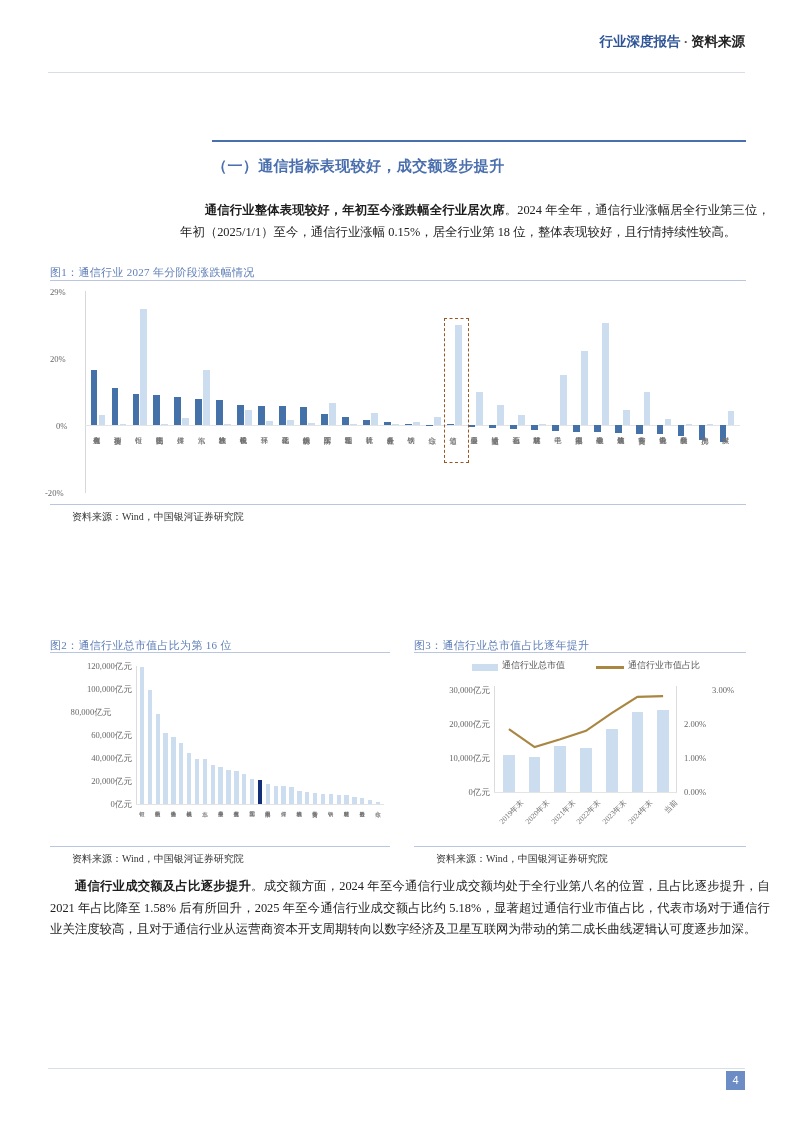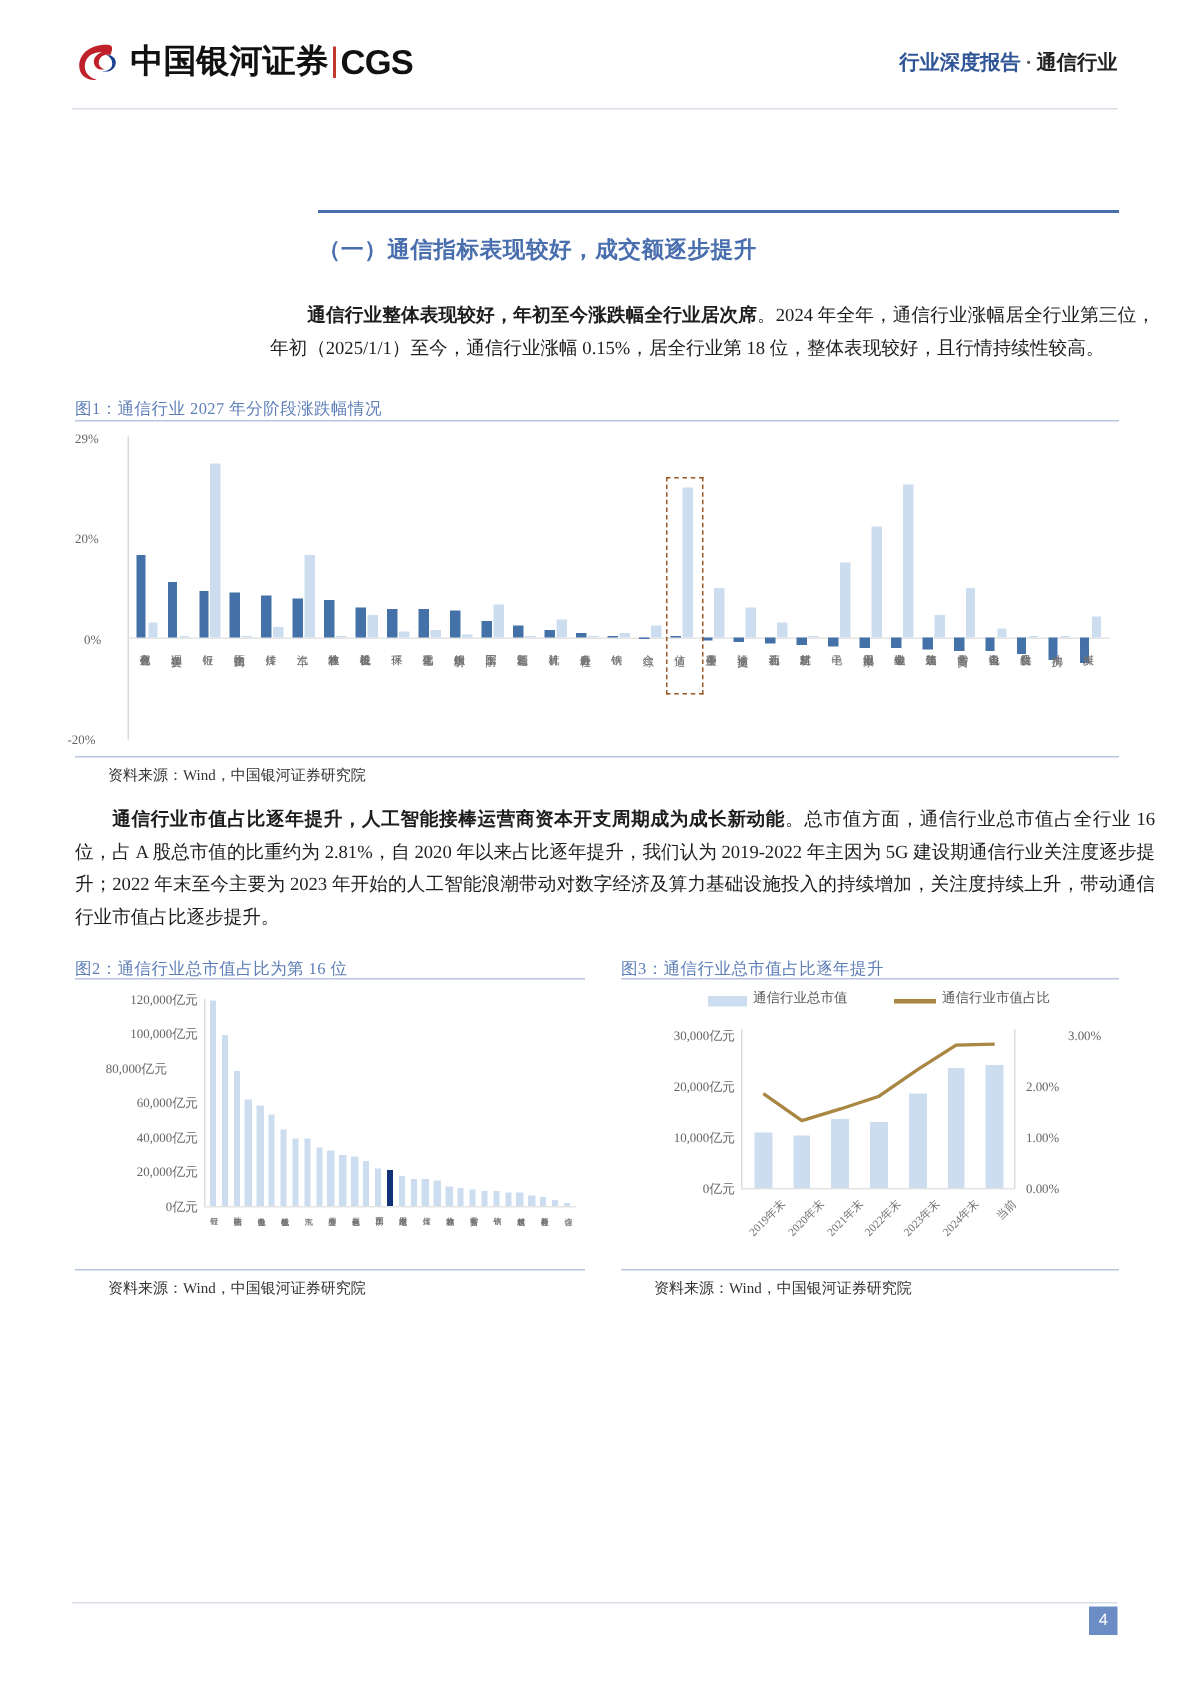--- a/index.html
+++ b/index.html
@@ -121,31 +121,22 @@
   .dashbox {
     position:absolute; border:1.4px dashed #9c5622;
   }
 </style>
 </head>
 <body>
 
 <div class="page">
 
   <div class="header">
-    <div class="logo-wrap">
-      <svg class="logo-mark" viewBox="0 0 64 64">
-        <path d="M44 8 C20 8 6 22 6 38 C6 52 18 60 31 58 C19 55 13 46 14 37 C15 26 25 18 38 19 C30 22 26 28 27 34 C28 41 35 45 42 43 C36 41 33 37 34 32 C35 25 42 21 50 23 C56 10 52 8 44 8 Z" fill="#c0202a"></path>
-        <path d="M50 23 C58 26 60 34 56 40 C52 46 44 48 38 45 C47 47 53 42 53 35 C53 29 49 24 44 23 Z" fill="#1a3f8f"></path>
-      </svg>
-      <span class="logo-cn">中国银河证券</span>
-      <span class="logo-bar"></span>
-      <span class="logo-en">CGS</span>
-    </div>
     <div class="header-right">
-      <span class="hr-blue">行业深度报告</span><span class="hr-dot">·</span><span class="hr-dark">通信行业</span>
+      <span class="hr-blue">行业深度报告</span><span class="hr-dot">·</span><span class="hr-dark">资料来源</span>
     </div>
     <div class="header-rule"></div>
   </div>
 
   <div class="h1-rule"></div>
   <div class="h2">（一）通信指标表现较好，成交额逐步提升</div>
 
   <div class="para" id="para1">
     <b>通信行业整体表现较好，年初至今涨跌幅全行业居次席</b><span>。2024 年全年，通信行业涨幅居全行业第三位，年初（2025/1/1）至今，通信行业涨幅 0.15%，居全行业第 18 位，整体表现较好，且行情持续性较高。</span>
   </div>
@@ -256,23 +247,20 @@
         <div class="cat-label" style="left:608.7px; top:149px;">电力设备</div>
         <div class="cat-label" style="left:629.7px; top:149px;">食品饮料</div>
         <div class="cat-label" style="left:650.7px; top:149px;">房地产</div>
         <div class="cat-label" style="left:671.6px; top:149px;">煤炭</div>
       </div>
     <div class="dashbox" id="fig1-dash" style="left:393.5px; top:36px; width:23.0px; height:143px;"></div>
   </div>
   <div class="fig-rule" style="left:50px; top:504px; width:696px; background:#b9c6de;"></div>
   <div class="fig-src" style="left:50px; top:510px;">资料来源：Wind，中国银河证券研究院</div>
 
-  <div class="para" id="para2">
-    <b>通信行业市值占比逐年提升，人工智能接棒运营商资本开支周期成为成长新动能</b><span>。总市值方面，通信行业总市值占全行业 16 位，占 A 股总市值的比重约为 2.81%，自 2020 年以来占比逐年提升，我们认为 2019-2022 年主因为 5G 建设期通信行业关注度逐步提升；2022 年末至今主要为 2023 年开始的人工智能浪潮带动对数字经济及算力基础设施投入的持续增加，关注度持续上升，带动通信行业市值占比逐步提升。</span>
-  </div>
 
   <div class="fig-title" style="left:50px; top:638px;">图2：通信行业总市值占比为第 16 位</div>
   <div class="fig-rule" style="left:50px; top:652px; width:340px;"></div>
   <div id="fig2-box">
     <div id="fig2-yticks">
         <div class="axis-label" style="left:0px; top:145.0px; width:82px; text-align:right;">0亿元</div>
         <div class="axis-label" style="left:0px; top:122.0px; width:82px; text-align:right;">20,000亿元</div>
         <div class="axis-label" style="left:0px; top:99.0px; width:82px; text-align:right;">40,000亿元</div>
         <div class="axis-label" style="left:0px; top:76.0px; width:82px; text-align:right;">60,000亿元</div>
         <div class="axis-label" style="left:0px; top:53.0px; width:82px; text-align:center;">80,000亿元</div>
@@ -377,17 +365,20 @@
         <div class="cat-label-diag" style="left:116.6px; top:144px; width:40px; text-align:right;">2021年末</div>
         <div class="cat-label-diag" style="left:142.3px; top:144px; width:40px; text-align:right;">2022年末</div>
         <div class="cat-label-diag" style="left:168.0px; top:144px; width:40px; text-align:right;">2023年末</div>
         <div class="cat-label-diag" style="left:193.7px; top:144px; width:40px; text-align:right;">2024年末</div>
         <div class="cat-label-diag" style="left:219.4px; top:144px; width:40px; text-align:right;">当前</div>
       </div>
   </div>
   <div class="fig-rule" style="left:414px; top:846px; width:332px; background:#b9c6de;"></div>
   <div class="fig-src" style="left:414px; top:852px;">资料来源：Wind，中国银河证券研究院</div>
 
+  <div class="para" id="para3">
+    <b>通信行业成交额及占比逐步提升</b><span>。成交额方面，2024 年至今通信行业成交额均处于全行业第八名的位置，且占比逐步提升，自 2021 年占比降至 1.58% 后有所回升，2025 年至今通信行业成交额占比约 5.18%，显著超过通信行业市值占比，代表市场对于通信行业关注度较高，且对于通信行业从运营商资本开支周期转向以数字经济及卫星互联网为带动的第二成长曲线逻辑认可度逐步加深。</span>
+  </div>
 
   <div class="footer-rule"></div>
   <div class="page-num">4</div>
 
 </div>
 
 </body></html>

